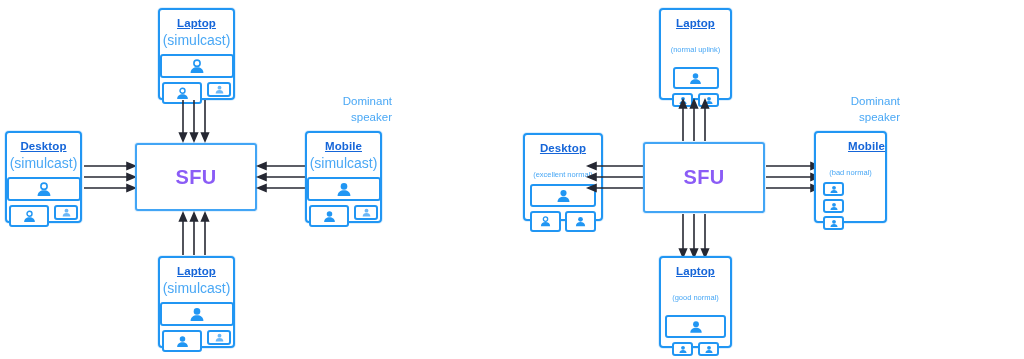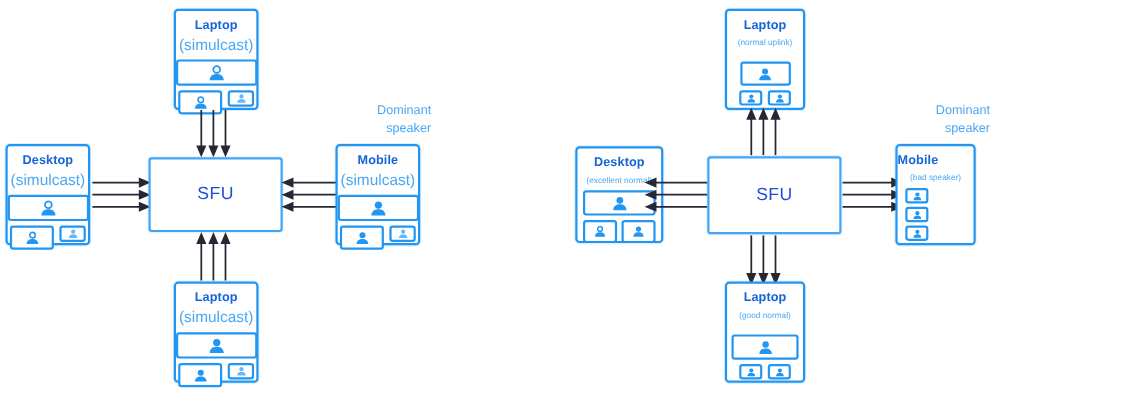--- a/index.html
+++ b/index.html
@@ -40,50 +40,51 @@
     align-items: center;
     box-shadow: 0 0 0 1px rgba(33,150,243,0.15);
   }
   .node-title {
     color: #1565d8;
     font-weight: bold;
     font-size: 11.5px;
     letter-spacing: 0.1px;
     line-height: 1.2;
     margin-top: 7px;
-    text-align: left;
+    text-align: right;
+    text-decoration: underline;
   }
   .node-sub {
     color: #4aa8f5;
     font-size: 14px;
     line-height: 1.25;
     text-align: center;
     margin-top: 1px;
   }
   .node-sub.small {
     font-size: 7.5px;
-    margin-top: 3px;
+    margin-top: 14px;
   }
 
   
   .sfu {
     position: absolute;
     box-sizing: border-box;
     border: 2px solid #42a5f5;
     border-radius: 3px;
     background: #ffffff;
     display: flex;
     align-items: center;
     justify-content: center;
     box-shadow: 0 0 0 1px rgba(33,150,243,0.12);
   }
   .sfu-label {
-    color: #1d4ed8;
-    font-weight: normal;
-    font-size: 16px;
+    color: #8b5cf6;
+    font-weight: bold;
+    font-size: 20px;
     letter-spacing: 0.4px;
   }
 
   
   .tiles {
     width: 100%;
     display: flex;
     flex-direction: column;
     align-items: center;
     margin-top: 5px;
@@ -400,21 +401,21 @@
             <polygon points="53,25 45,21.6 45,28.4"></polygon>
         </g>
       </svg>
     </div>
 
     <div class="floating-label" style="left:292px; top:94px; width:96px;">Dominant
 speaker</div>
 
     <div class="node" style="left:302px; top:131px; width:73px; height:92px; align-items:flex-start;">
       <div class="node-title" style="width:100%;">Mobile</div>
-      <div class="node-sub small" style="width:100%;">(bad speaker)</div>
+      <div class="node-sub small" style="width:100%;">(bad normal)</div>
       <div class="tiles" style="align-items:flex-start; padding-left:7px; margin-top:5px; gap:3px;">
         <div class="tile xs">
           <svg width="10" height="9" viewBox="0 0 18 15" aria-hidden="true">
             <circle cx="9" cy="4.4" r="3.4" fill="#2196f3"></circle>
             <path d="M2.6 14 C2.6 10.1 5.5 8.3 9 8.3 C12.5 8.3 15.4 10.1 15.4 14 Z" fill="#2196f3"></path>
           </svg>
         </div>
         <div class="tile xs">
           <svg width="10" height="9" viewBox="0 0 18 15" aria-hidden="true">
             <circle cx="9" cy="4.4" r="3.4" fill="#2196f3"></circle>

